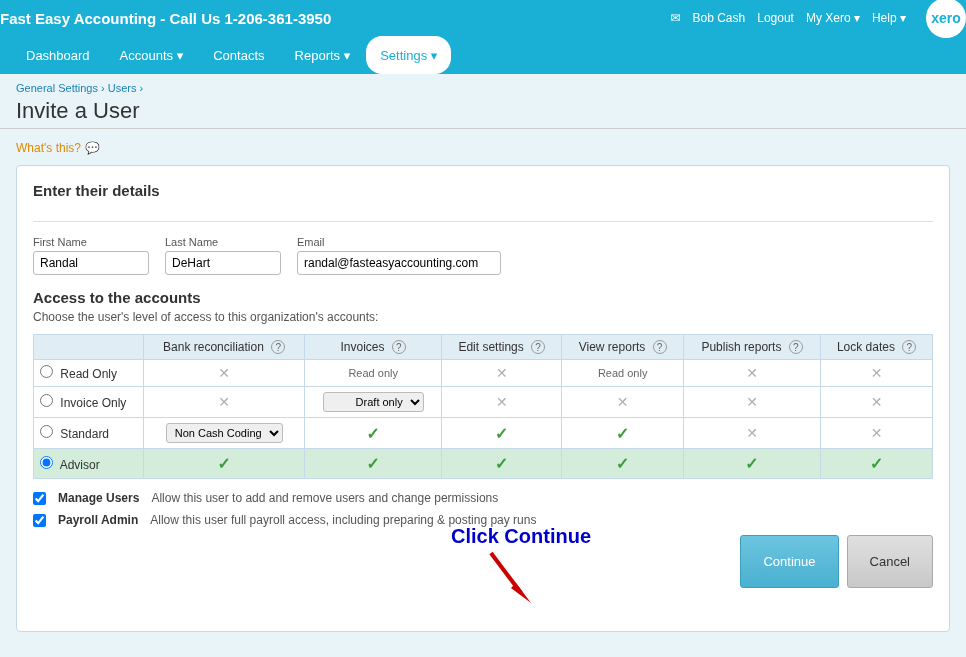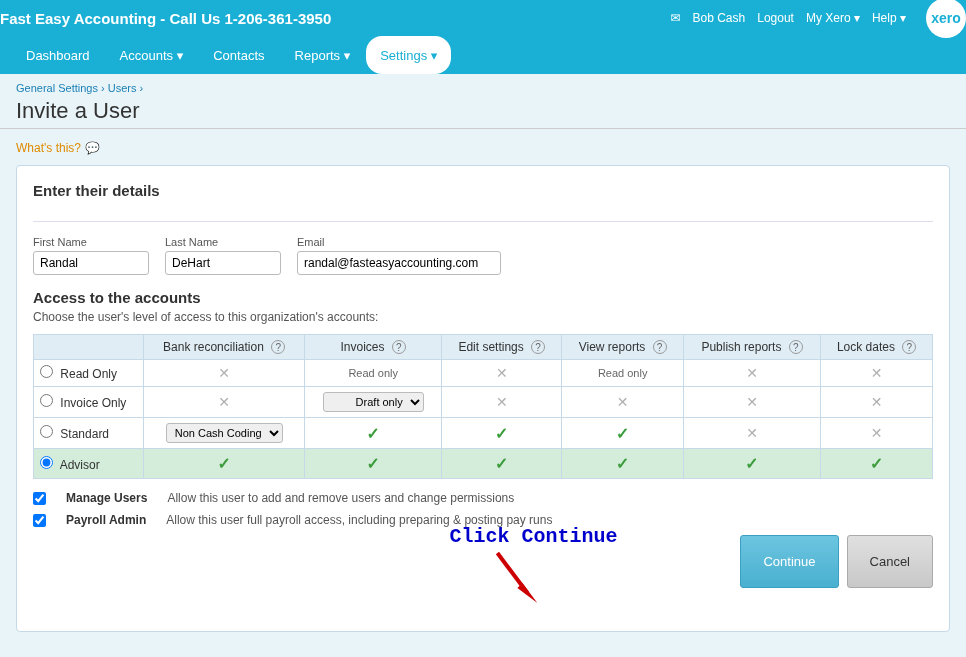--- a/index.html
+++ b/index.html
@@ -56,21 +56,21 @@
     .help-icon { display: inline-block; width: 14px; height: 14px; border: 1px solid #999; border-radius: 50%; text-align: center; line-height: 13px; font-size: 10px; color: #666; cursor: pointer; margin-left: 4px; }
 
     
     input[type=radio] { margin-right: 4px; }
 
     
     select { font-size: 11px; border: 1px solid #bbb; border-radius: 3px; padding: 2px 4px; text-align: right; }
 
     
     .checkbox-section { margin-top: 12px; }
-    .checkbox-row { display: flex; align-items: center; gap: 20px; margin-bottom: 8px; font-size: 12px; }
+    .checkbox-row { display: flex; align-items: center; gap: 12px; margin-bottom: 8px; font-size: 12px; }
     .checkbox-row input[type=checkbox] { margin: 0; }
     .checkbox-row .cb-label { font-weight: bold; color: #333; }
     .checkbox-row .cb-desc { color: #555; }
     .click-continue-text { color: #0000cc; font-size: 20px; font-weight: bold; display: inline-block; }
 
     
     .button-row { display: flex; justify-content: flex-end; gap: 8px; margin-top: 8px; }
     .btn-continue { background: linear-gradient(to bottom, #6cc5e0, #4ab0d0); border: 1px solid #3a9fc0; color: #fff; padding: 18px 22px; border-radius: 3px; cursor: pointer; font-size: 13px; }
     .btn-cancel { background: linear-gradient(to bottom, #e0e0e0, #c8c8c8); border: 1px solid #aaa; color: #333; padding: 0 22px; border-radius: 3px; cursor: pointer; font-size: 13px; }
   </style>
@@ -215,21 +215,21 @@
         <span class="cb-desc">Allow this user to add and remove users and change permissions</span>
       </div>
       <div class="checkbox-row">
         <input type="checkbox" checked="" style="">
         <span class="cb-label">Payroll Admin</span>
         <span class="cb-desc">Allow this user full payroll access, including preparing &amp; posting pay runs</span>
       </div>
     </div>
 
     <div style="position: relative; min-height: 80px;">
-      <div style="position: absolute; left: 50%; transform: translateX(-20%); top: -10px; font-family: Liberation Mono, monospace;">
+      <div style="position: absolute; left: 50%; transform: translateX(-20%); top: -10px;">
         <span class="click-continue-text">Click Continue</span>
         <div style="text-align: right; margin-right: 80px;">
           <svg width="80" height="55">
             <line x1="40" y1="5" x2="70" y2="45" stroke="#cc0000" stroke-width="4"></line>
             <polygon points="60,40 80,55 65,35" fill="#cc0000"></polygon>
           </svg>
         </div>
       </div>
 
       <div class="button-row">

